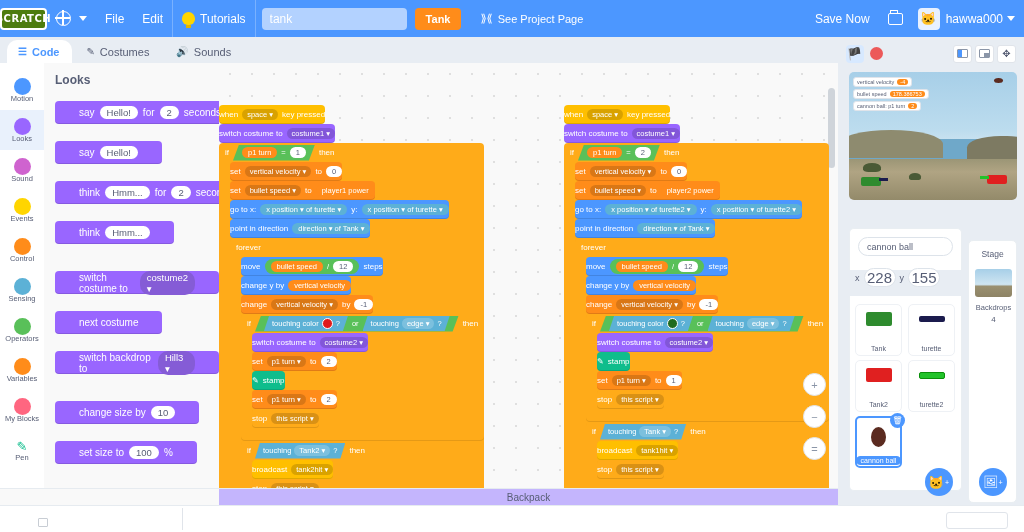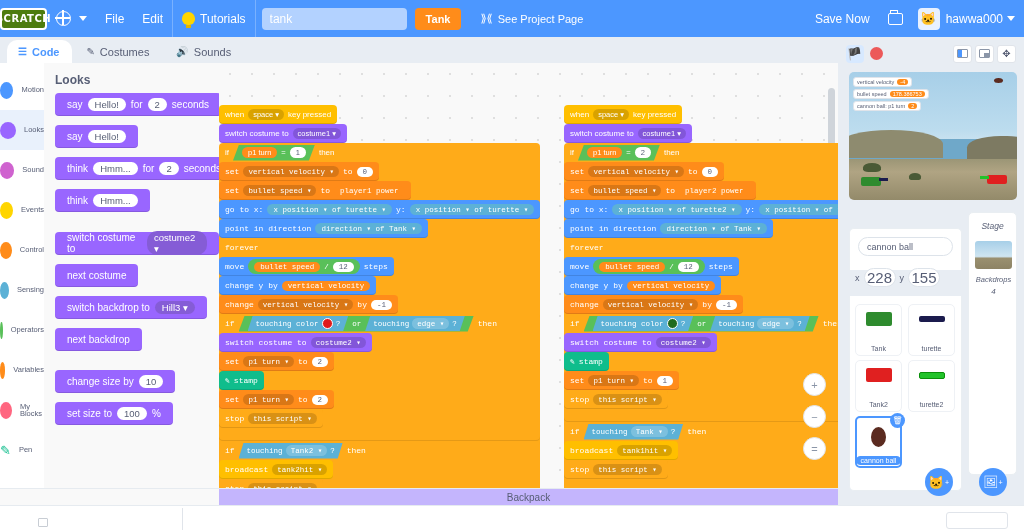--- a/index.html
+++ b/index.html
@@ -40,69 +40,69 @@
   
   .tabrow{position:absolute;left:0;top:37px;width:838px;height:26px;background:#e8edf3;display:flex;align-items:flex-end;padding-left:7px;}
   .tab{height:23px;padding:0 13px 0 11px;border-radius:10px 10px 0 0;background:#e8edf3;color:#575e75;
        display:flex;align-items:center;gap:5px;font-size:11px;margin-right:3px;}
   .tab.active{background:#fff;color:#4c97ff;font-weight:bold;}
   .tab-ic{font-size:10px;}
 
   
   .catcol{position:absolute;left:0;top:63px;width:44px;height:425px;background:#fff;
           display:flex;flex-direction:column;align-items:center;padding-top:7px;}
-  .cat{width:44px;height:40px;display:flex;flex-direction:row;align-items:center;justify-content:flex-start;gap:8px;}
+  .cat{width:44px;height:40px;display:flex;flex-direction:column;align-items:center;justify-content:center;gap:0;}
   .cat.sel{background:#e9f1fc;}
   .catdot{width:17px;height:17px;border-radius:50%;}
   .catlbl{font-size:7.5px;color:#575e75;line-height:1;}
   .addext{position:absolute;left:0;bottom:0;width:44px;height:42px;background:#4c97ff;
           display:flex;align-items:center;justify-content:center;color:#fff;font-size:14px;}
 
   .palette{position:absolute;left:44px;top:63px;width:175px;height:425px;background:#f9f9f9;overflow:hidden;}
   .pal-title{font-size:12px;font-weight:bold;color:#575e75;margin:10px 0 6px 11px;}
-  .pblock{margin:0 0 9px 11px;display:inline-flex;align-items:center;background:#9966ff;color:#fff;
-          border-radius:4px;height:23px;padding:0 12px;font-size:10px;gap:5px;
+  .pblock{margin:8px 0 9px 11px;display:inline-flex;align-items:center;background:#9966ff;color:#fff;
+          border-radius:4px;height:23px;padding:0 24px;font-size:10px;gap:5px;
           box-shadow:inset 0 -1px 0 rgba(0,0,0,.12);}
   .oval{background:#fff;color:#575e75;border-radius:10px;padding:1px 7px;font-size:9.5px;}
   .oval.dark{background:#855cd6;color:#fff;}
   .sp{height:10px;}
 
   
   .codearea{position:absolute;left:219px;top:63px;width:619px;height:425px;background:#f9f9f9;overflow:hidden;}
   .grid{position:absolute;inset:0;background-image:radial-gradient(#d9d9d9 1px,transparent 1px);
         background-size:22px 22px;opacity:.8;}
   .sb-v{position:absolute;right:3px;top:25px;width:7px;height:80px;border-radius:4px;background:#cfd4da;}
   .sb-h{position:absolute;left:20px;bottom:4px;width:150px;height:7px;border-radius:4px;background:#cfd4da;}
 
   .zc{position:absolute;right:12px;width:23px;height:23px;border-radius:50%;background:#fff;
       border:1px solid #e0e4ea;display:flex;align-items:center;justify-content:center;color:#8b96a8;font-size:11px;}
 
   
   .stack{position:absolute;}
   .blk{position:relative;display:inline-flex;align-items:center;border-radius:4px;height:19px;
-       padding:0 6px;font-size:8px;color:#fff;gap:4px;white-space:nowrap;
+       padding:0 0;font-size:8px;color:#fff;gap:4px;white-space:nowrap;
        box-shadow:inset 0 -1px 0 rgba(0,0,0,.12);}
   .blk.ev{background:#ffbf00;}
   .blk.lk{background:#9966ff;}
   .blk.ct{background:#ffab19;}
   .blk.dt{background:#ff8c1a;}
   .blk.mo{background:#4c97ff;}
   .blk.pen{background:#0fbd8c;}
   .rep{background:#ff8c1a;border-radius:9px;padding:1px 6px;font-size:7.5px;color:#fff;}
   .rep.sens{background:#5cb1d6;}
   .rnd{background:#fff;color:#575e75;border-radius:9px;padding:1px 6px;font-size:7.5px;}
   .drop{background:rgba(0,0,0,.15);border-radius:9px;padding:1px 5px;font-size:7.5px;color:#fff;}
   .drop.li{background:#ffffff33;}
   .hexg{display:inline-flex;align-items:center;background:#59c059;height:16px;padding:0 9px;
         font-size:7.5px;gap:4px;clip-path:polygon(6px 0,100% 0,calc(100% - 6px) 100%,0 100%);color:#fff;}
   .hexb{display:inline-flex;align-items:center;background:#5cb1d6;height:15px;padding:0 8px;
         font-size:7.5px;gap:3px;clip-path:polygon(5px 0,100% 0,calc(100% - 5px) 100%,0 100%);color:#fff;}
   .cwrap{background:#ffab19;border-radius:4px;padding:0 0 6px 0;box-shadow:inset 0 -1px 0 rgba(0,0,0,.1);}
   .chead{display:flex;align-items:center;height:19px;padding:0 6px;gap:4px;font-size:8px;color:#fff;}
-  .cbody{font-family:Liberation Mono, monospace;}
+  .cbody{margin-left:11px;}
   .cfoot{height:7px;}
   .swatch{width:11px;height:11px;border-radius:50%;border:1.5px solid #fff;}
 
   
   .rightpanel{position:absolute;left:838px;top:37px;width:186px;height:495px;background:#e8edf3;}
   .ctrlbar{position:absolute;left:838px;top:40px;width:186px;height:27px;display:flex;align-items:center;padding:0 8px;}
   .flag{width:18px;height:18px;background:#d7e9ff;border-radius:4px;display:flex;align-items:center;justify-content:center;font-size:12px;}
   .stopsign{width:13px;height:13px;border-radius:50%;background:#ec5959;margin-left:6px;}
   .layoutbtn{width:19px;height:18px;border:1px solid #e0e4ea;background:#fff;border-radius:3px;
              display:flex;align-items:center;justify-content:center;margin-left:3px;}
@@ -139,22 +139,22 @@
        display:flex;flex-direction:column;align-items:center;justify-content:flex-start;padding-top:7px;}
   .spr.sel{border:2px solid #4c97ff;background:#fff;}
   .sprthumb{width:26px;height:14px;border-radius:2px;}
   .sprname{position:absolute;bottom:3px;font-size:7px;color:#575e75;white-space:nowrap;}
   .spr.sel .sprname{background:#4c97ff;color:#fff;border-radius:7px;padding:1px 5px;bottom:1px;}
   .delbadge{position:absolute;right:-5px;top:-5px;width:15px;height:15px;border-radius:50%;background:#4c97ff;
             color:#fff;font-size:8px;display:flex;align-items:center;justify-content:center;}
   .addsprite{position:absolute;left:925px;top:468px;width:28px;height:28px;border-radius:50%;background:#4c97ff;
              color:#fff;display:flex;align-items:center;justify-content:center;font-size:13px;}
 
-  .stagepanel{position:absolute;left:968px;top:212px;width:49px;height:263px;background:#fff;
-              border-radius:5px;border:1px solid #e9eef2;font-style:italic;}
+  .stagepanel{position:absolute;left:968px;top:240px;width:49px;height:263px;background:#fff;
+              border-radius:5px;border:1px solid #e9eef2;}
   .stagehdr{text-align:center;font-size:8.5px;color:#575e75;padding-top:8px;}
   .stagethumb{position:absolute;left:6px;top:28px;width:37px;height:28px;border-radius:3px;
               background:linear-gradient(#a7cfe8 0%,#cfe5f1 55%,#9a9070 62%,#8d8365 100%);}
   .bdlbl{position:absolute;left:0;top:62px;width:49px;text-align:center;font-size:7.5px;color:#575e75;}
   .bdnum{position:absolute;left:0;top:74px;width:49px;text-align:center;font-size:8px;color:#575e75;}
   .addbd{position:absolute;left:979px;top:468px;width:28px;height:28px;border-radius:50%;background:#4c97ff;
          color:#fff;display:flex;align-items:center;justify-content:center;font-size:12px;}
 
   
   .bpbar{position:absolute;left:219px;top:488px;width:619px;height:17px;background:#c4b5fd;border-top:1px solid #e6ebf0;
@@ -286,23 +286,20 @@
     <div><div class="pblock">
       <span>switch costume to</span>
       <span class="oval dark"><span>costume2</span> ▾</span>
         </div></div>
     <div><div class="pblock">
       <span>next costume</span>
         </div></div>
     <div><div class="pblock">
       <span>switch backdrop to</span>
       <span class="oval dark"><span>Hill3</span> ▾</span>
-        </div></div>
-    <div><div class="pblock">
-      <span>next backdrop</span>
         </div></div>
     <div class="sp"></div>
     <div><div class="pblock">
       <span>change size by</span>
       <span class="oval">10</span>
         </div></div>
     <div><div class="pblock">
       <span>set size to</span>
       <span class="oval">100</span>
       <span>%</span>

